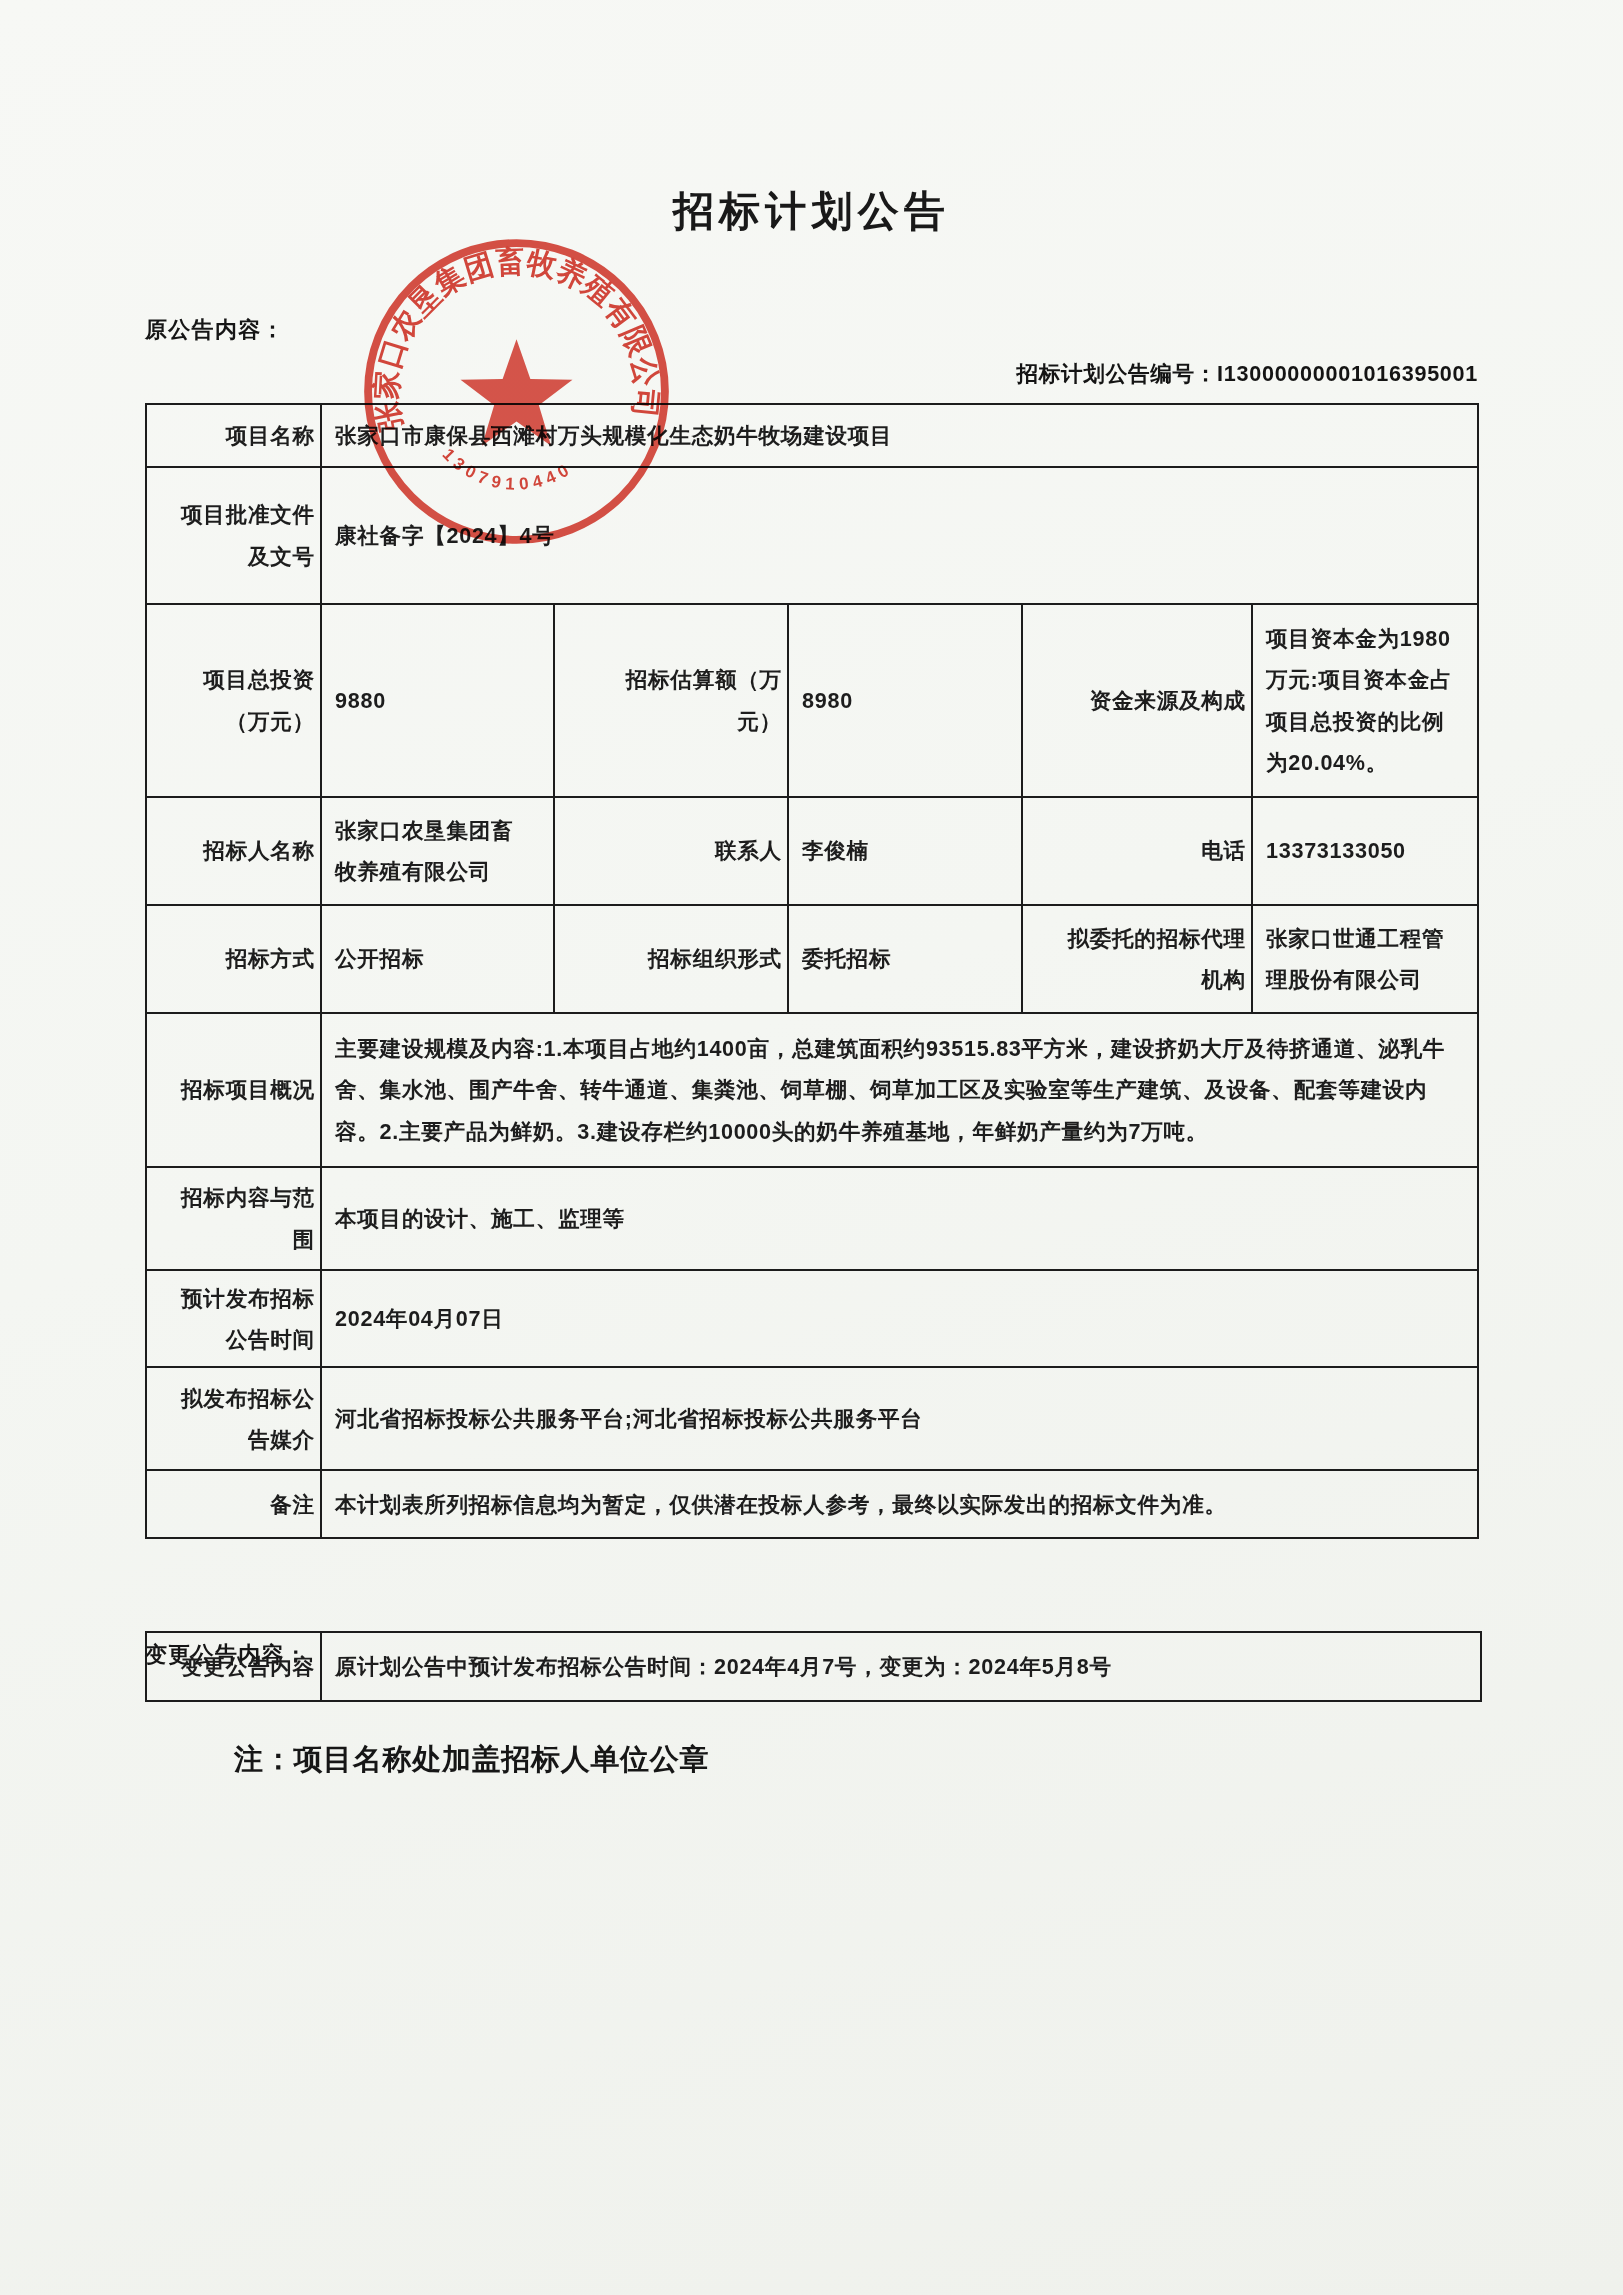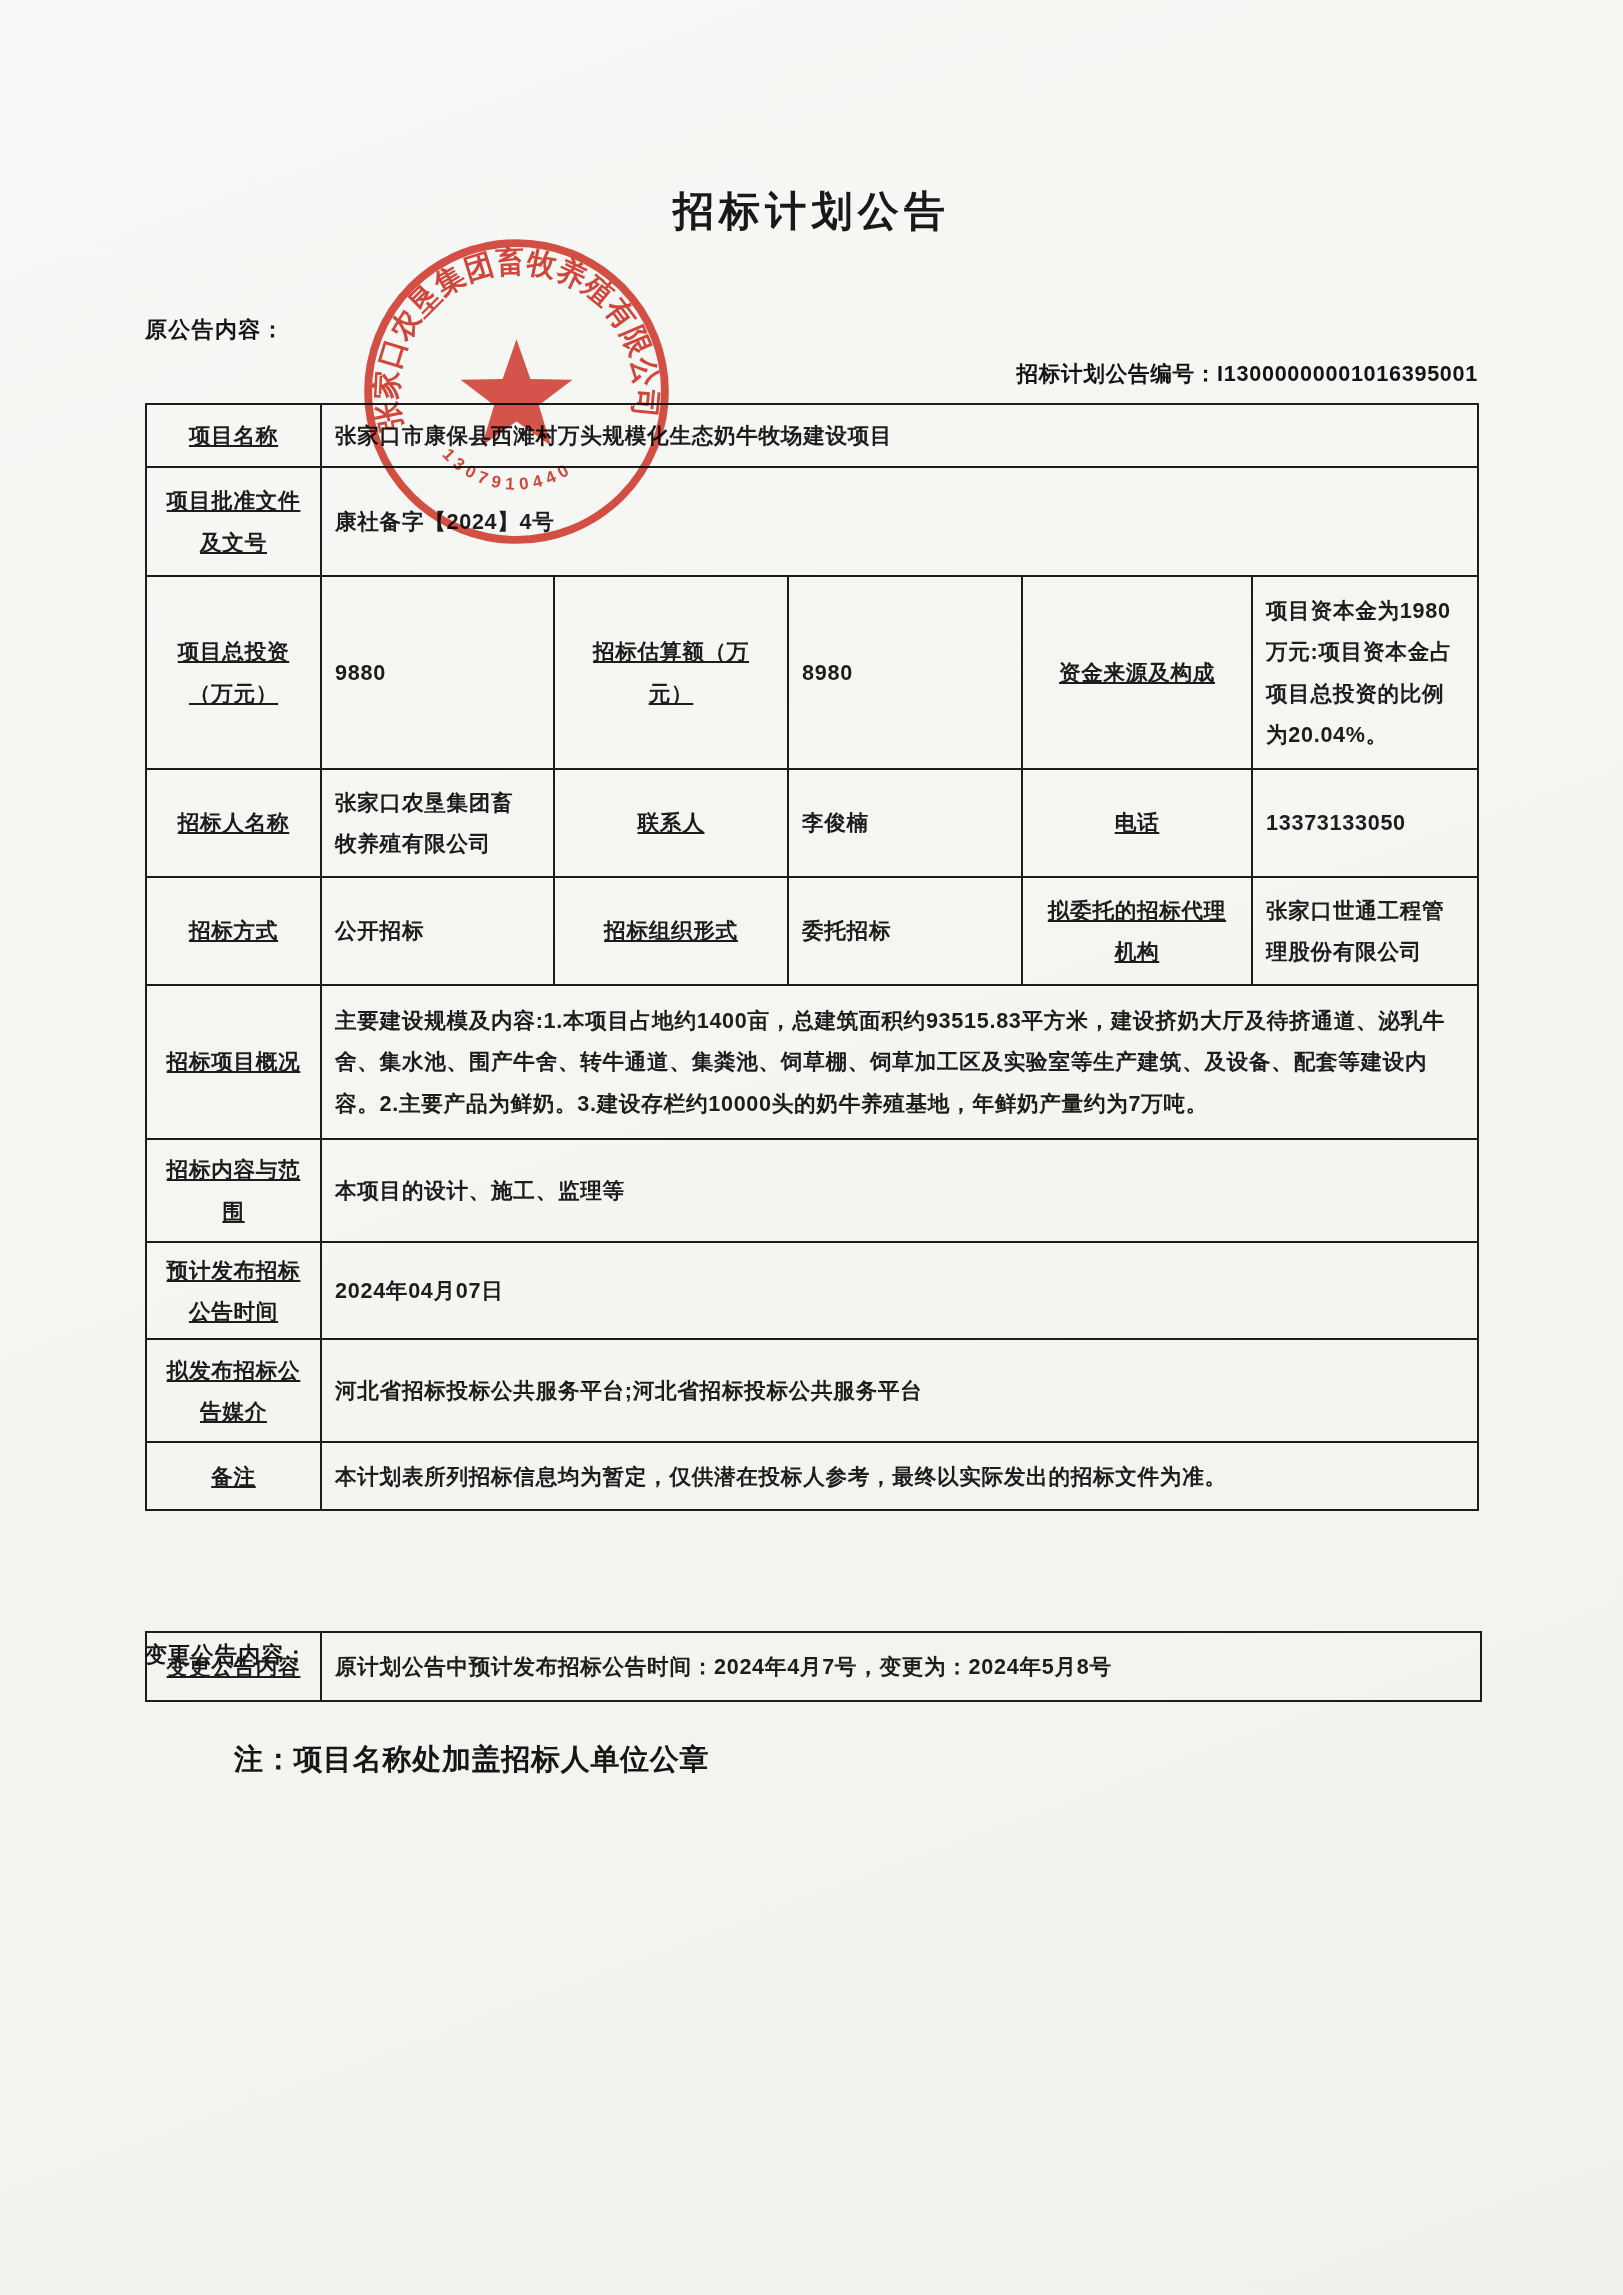--- a/index.html
+++ b/index.html
@@ -35,25 +35,25 @@
   }
   table.main{left:145px;top:403px;width:1333px;}
   table.change{left:145px;top:1631px;width:1335px;}
   .grid td{
     border:2px solid #1c1c1c;
     font-size:21.6px;font-weight:700;color:#1d1d1d;
     padding:6.5px 13px;vertical-align:middle;
     line-height:1.9;letter-spacing:0.7px;
     overflow:hidden;
   }
-  .grid td.lbl{text-align:center;padding:6.5px 5.2px;text-decoration:underline;}
+  .grid td.lbl{text-align:right;padding:6.5px 5.2px;}
   .grid td.val{text-align:left;}
   .ml{white-space:pre-line;}
   tr.r1{height:63px;}
-  tr.r2{height:109px;}
+  tr.r2{height:137px;}
   tr.r3{height:193px;}
   tr.r4{height:108px;}
   tr.r5{height:108px;}
   tr.r6{height:154px;}
   tr.r7{height:103px;}
   tr.r8{height:76px;}
   tr.r9{height:103px;}
   tr.r10{height:68px;}
   tr.rc{height:69px;}
   .footnote{

